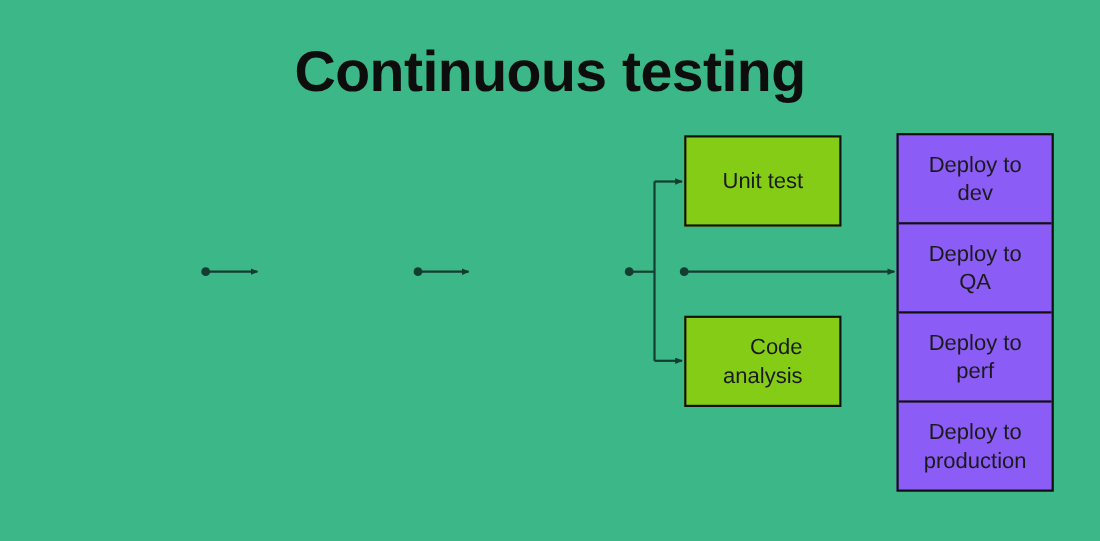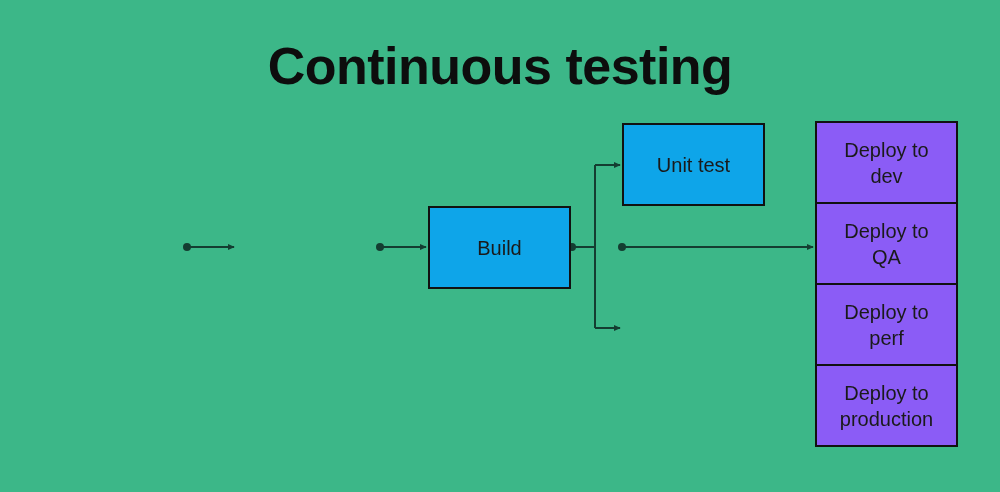--- a/index.html
+++ b/index.html
@@ -27,21 +27,21 @@
     text-align: center;
     font-size: 52px;
     font-weight: bold;
     letter-spacing: -0.5px;
     color: #0d0d0d;
     font-family: "Liberation Sans", sans-serif;
     line-height: 52px;
   }
   .node {
     position: absolute;
-    background: #0ea5e9;
+    background: #84cc16;
     border: 2px solid #111111;
     box-sizing: border-box;
     display: flex;
     align-items: center;
     justify-content: center;
     text-align: right;
     color: #1a1a1a;
     font-size: 20px;
     line-height: 26px;
     font-family: "Liberation Sans", sans-serif;
@@ -120,24 +120,25 @@
     </g>
 
     <g>
       <circle cx="622" cy="247" r="4" fill="#143d31"></circle>
       <line x1="622" y1="247" x2="813" y2="247" stroke="#143d31" stroke-width="2" marker-end="url(#arrow)"></line>
     </g>
   </svg>
 
 
 
-  <div class="node" style="left:428px; top:206px; width:143px; height:83px;">Build</div>
 
   <div class="node" style="left:622px; top:123px; width:143px; height:83px;">Unit test</div>
 
+  <div class="node" style="left:622px; top:287px; width:143px; height:83px;">Code
+analysis</div>
 
   <div class="stack" style="left:815px; top:121px; width:143px; height:326px;">
     <div class="stack-row">Deploy to
 dev</div>
     <div class="stack-row">Deploy to
 QA</div>
     <div class="stack-row">Deploy to
 perf</div>
     <div class="stack-row">Deploy to
 production</div>

